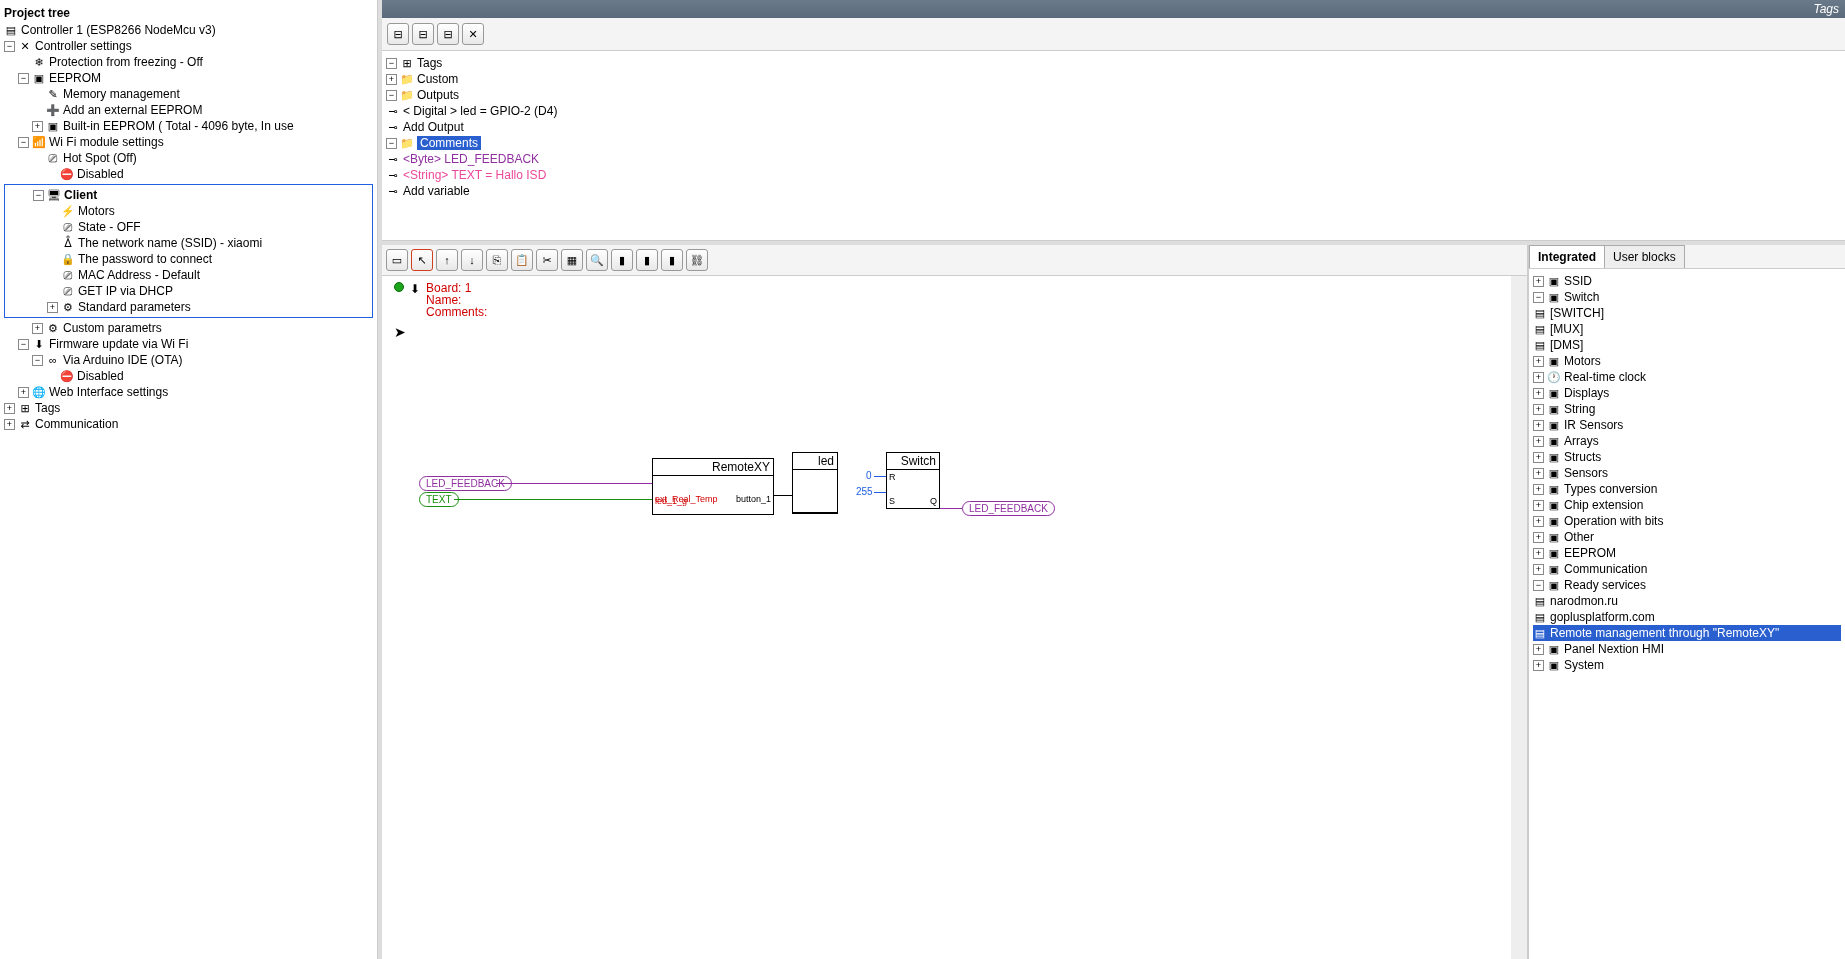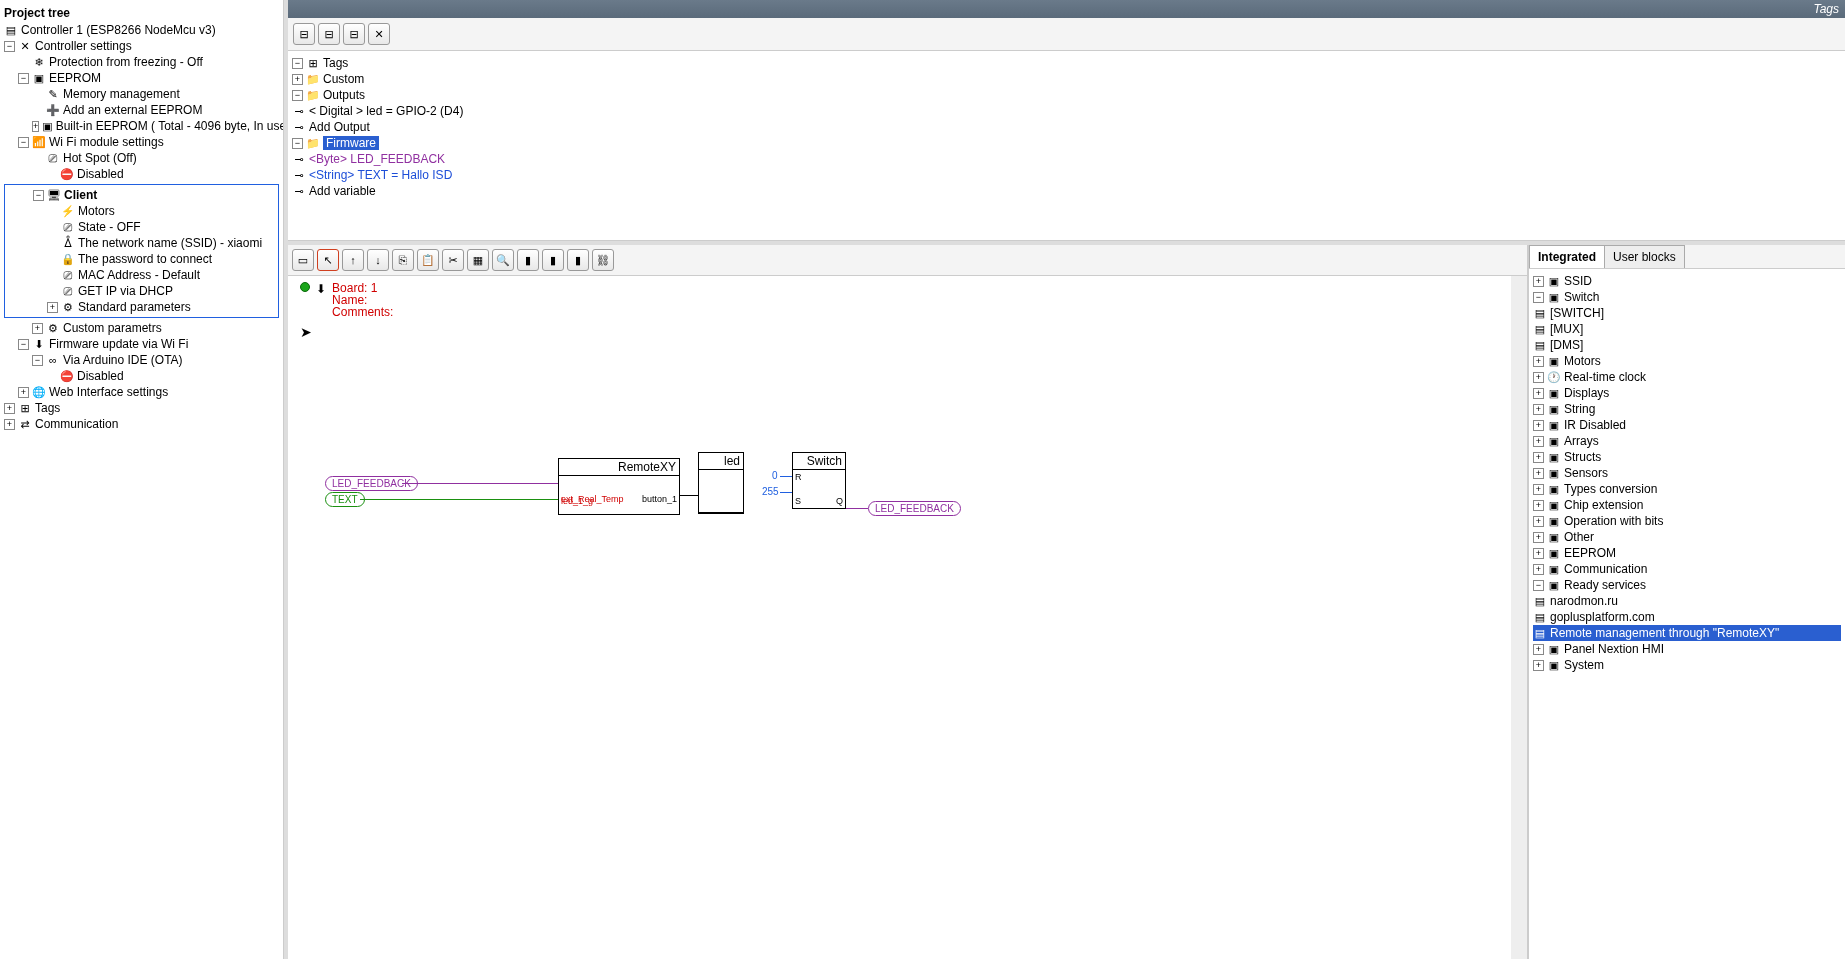--- a/index.html
+++ b/index.html
@@ -1,37 +1,37 @@
 <!DOCTYPE html>
 <html><head>
 <meta charset="utf-8">
 <style>
 *{box-sizing:border-box;margin:0;padding:0;font-family:Tahoma,Arial,sans-serif;font-size:12px}
 body{display:flex;height:100vh;background:#fff;overflow:hidden}
-.left-panel{width:284px;border-right:1px solid #ccc;overflow:auto;padding:4px}
+.left-panel{width:378px;border-right:1px solid #ccc;overflow:auto;padding:4px}
 .left-panel .title{font-weight:bold;padding:2px 0}
 .tree-item{display:flex;align-items:center;padding:1px 0;white-space:nowrap;gap:3px}
 .tree-item .label{cursor:default}
 .ind1{padding-left:0}
 .ind2{padding-left:14px}
 .ind3{padding-left:28px}
 .ind4{padding-left:42px}
 .ind5{padding-left:56px}
 .boxed{border:1.5px solid #2060e0;margin:2px 0;padding:2px 0}
 .toggle{width:11px;height:11px;border:1px solid #888;display:inline-flex;align-items:center;justify-content:center;font-size:9px;line-height:9px;cursor:pointer;background:#fff}
 .ico{width:14px;height:14px;display:inline-flex;align-items:center;justify-content:center;font-size:11px}
 .right-side{flex:1;display:flex;flex-direction:column}
 .top-strip{display:flex;justify-content:flex-end;align-items:center;background:linear-gradient(#6a7a8a,#5a6a7a);height:18px;padding:0 6px;color:#fff;font-style:italic;font-size:11px}
 .toolbar-row{display:flex;gap:3px;padding:5px;border-bottom:1px solid #ccc;background:#f4f4f4}
 .tb-btn{width:22px;height:22px;border:1px solid #999;background:linear-gradient(#fff,#e8e8e8);border-radius:3px;display:inline-flex;align-items:center;justify-content:center;font-size:11px;cursor:pointer}
 .tags-panel{height:190px;overflow:auto;border-bottom:1px solid #ccc;padding:4px}
 .tags-item{display:flex;align-items:center;padding:1px 0;gap:3px}
 .tags-item.sel .label{background:#2a5fd0;color:#fff;padding:0 3px}
 .tags-item .byte{color:#9030a0}
-.tags-item .str{color:#1d4ed8}
+.tags-item .str{color:#ec4899}
 .middle-row{display:flex;flex:1;overflow:hidden}
 .canvas-wrap{flex:1;display:flex;flex-direction:column;border-right:1px solid #ccc}
 .canvas-tb{display:flex;gap:3px;padding:4px;border-bottom:1px solid #ccc;background:#f4f4f4}
 .canvas{flex:1;position:relative;background:#fff;overflow:hidden}
 .board-info{position:absolute;left:12px;top:6px;display:flex;gap:6px;align-items:flex-start}
 .dot-green{width:10px;height:10px;border-radius:50%;background:#1aa51a;border:1px solid #0a6a0a}
 .board-lines{color:#d00000;font-size:10px;line-height:12px}
 .arrow{font-size:14px;color:#000}
 .tag-chip{position:absolute;border:1px solid #000;border-radius:8px;padding:1px 6px;font-size:10px;background:#fff}
 .tag-chip.purple{border-color:#9030a0;color:#9030a0}
@@ -206,21 +206,21 @@
         <span class="ico">⊸</span>
         <span class="label">&lt;   Digital   &gt; led = GPIO-2 (D4)</span>
       </div>
     <div class="tags-item ind4">
         <span class="ico">⊸</span>
         <span class="label">Add Output</span>
       </div>
     <div class="tags-item ind2 sel">
         <span class="toggle">−</span>
         <span class="ico">📁</span>
-        <span class="label">Firmware</span>
+        <span class="label">Comments</span>
       </div>
     <div class="tags-item ind4">
         <span class="ico">⊸</span>
         <span class="label byte">&lt;Byte&gt;  LED_FEEDBACK</span>
       </div>
     <div class="tags-item ind4">
         <span class="ico">⊸</span>
         <span class="label str">&lt;String&gt; TEXT = Hallo ISD</span>
       </div>
     <div class="tags-item ind4">
@@ -344,21 +344,21 @@
             <span>Displays</span>
           </div>
         <div class="lib-item ind1">
             <span class="toggle">+</span>
             <span class="ico">▣</span>
             <span>String</span>
           </div>
         <div class="lib-item ind1">
             <span class="toggle">+</span>
             <span class="ico">▣</span>
-            <span>IR Disabled</span>
+            <span>IR Sensors</span>
           </div>
         <div class="lib-item ind1">
             <span class="toggle">+</span>
             <span class="ico">▣</span>
             <span>Arrays</span>
           </div>
         <div class="lib-item ind1">
             <span class="toggle">+</span>
             <span class="ico">▣</span>
             <span>Structs</span>

